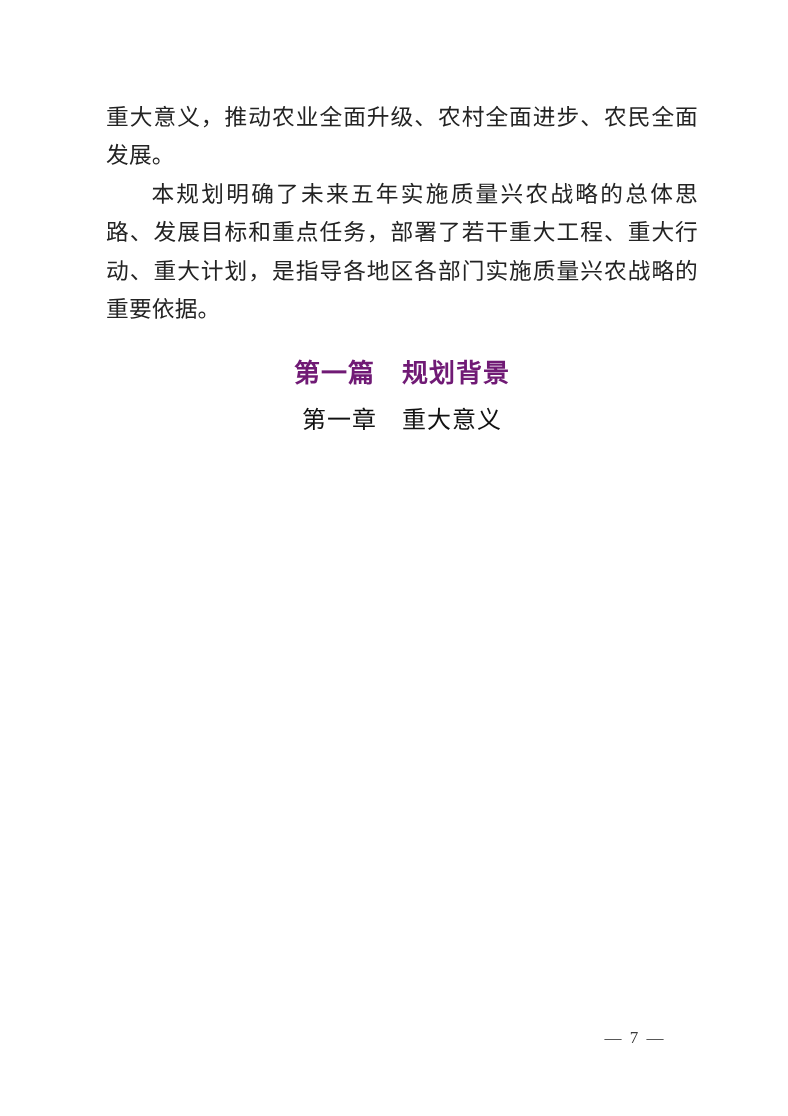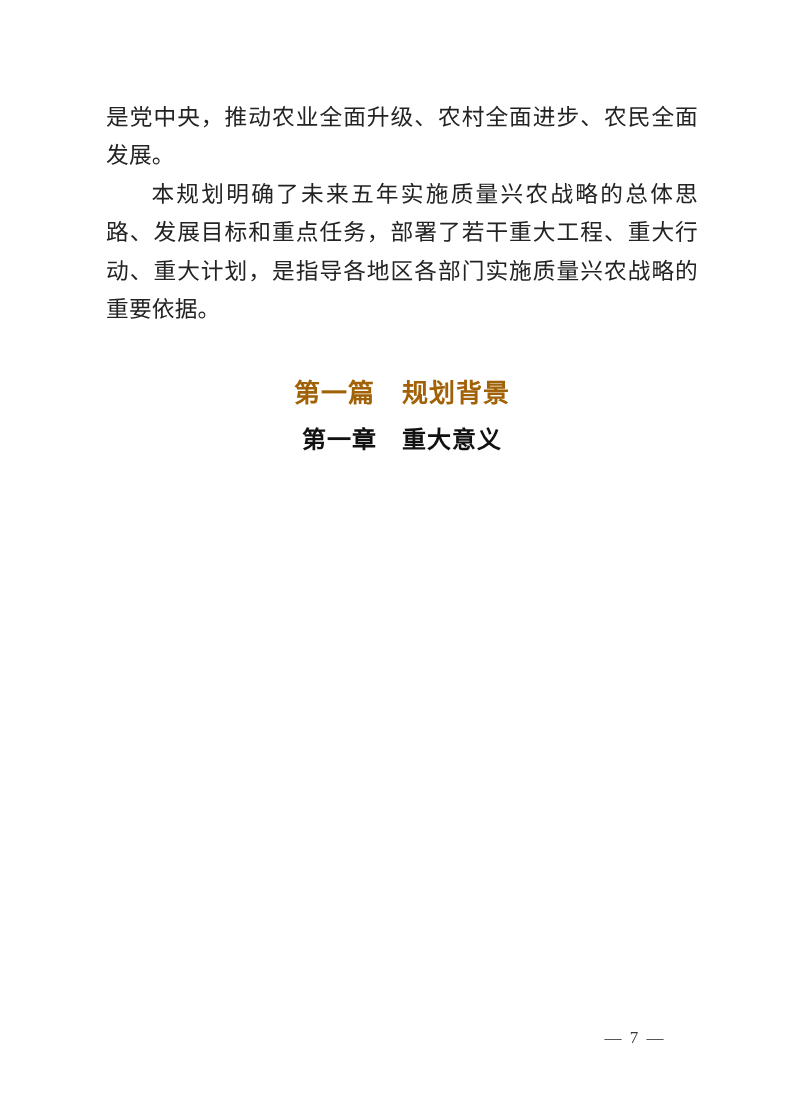--- a/index.html
+++ b/index.html
@@ -28,33 +28,33 @@
     font-size: 22.7px;
     line-height: 38.4px;
     text-align: justify;
     letter-spacing: 0.2px;
     color: #232323;
   }
   .indent {
     text-indent: 2em;
   }
   .part-heading {
-    margin: 42px 0 7px 0;
+    margin: 22px 0 7px 0;
     font-family: "Liberation Sans", "DejaVu Sans", sans-serif;
     font-weight: 700;
     font-size: 26px;
     line-height: 44px;
     text-align: center;
-    color: #a16207;
+    color: #701a75;
     letter-spacing: 1px;
   }
   .chapter-heading {
     margin: 0 0 7px 0;
     font-family: "Liberation Sans", "DejaVu Sans", sans-serif;
-    font-weight: 700;
+    font-weight: 400;
     font-size: 24px;
     line-height: 36px;
     text-align: center;
     color: #111111;
     letter-spacing: 1px;
   }
   .bold-lead {
     font-weight: 700;
     color: #1a1a1a;
   }
@@ -69,21 +69,21 @@
     color: #3a3a3a;
     font-family: "Liberation Serif", "DejaVu Serif", serif;
   }
 </style>
 </head>
 <body>
 
 <div class="page">
   <div class="content">
 
-    <p class="body-par">是党中央，推动农业全面升级、农村全面进步、农民全面发展。</p>
+    <p class="body-par">重大意义，推动农业全面升级、农村全面进步、农民全面发展。</p>
 
     <p class="body-par indent">本规划明确了未来五年实施质量兴农战略的总体思路、发展目标和重点任务，部署了若干重大工程、重大行动、重大计划，是指导各地区各部门实施质量兴农战略的重要依据。</p>
 
     <h1 class="part-heading">第一篇　规划背景</h1>
 
 
     <h2 class="chapter-heading">第一章　重大意义</h2>
 
 
   </div>

